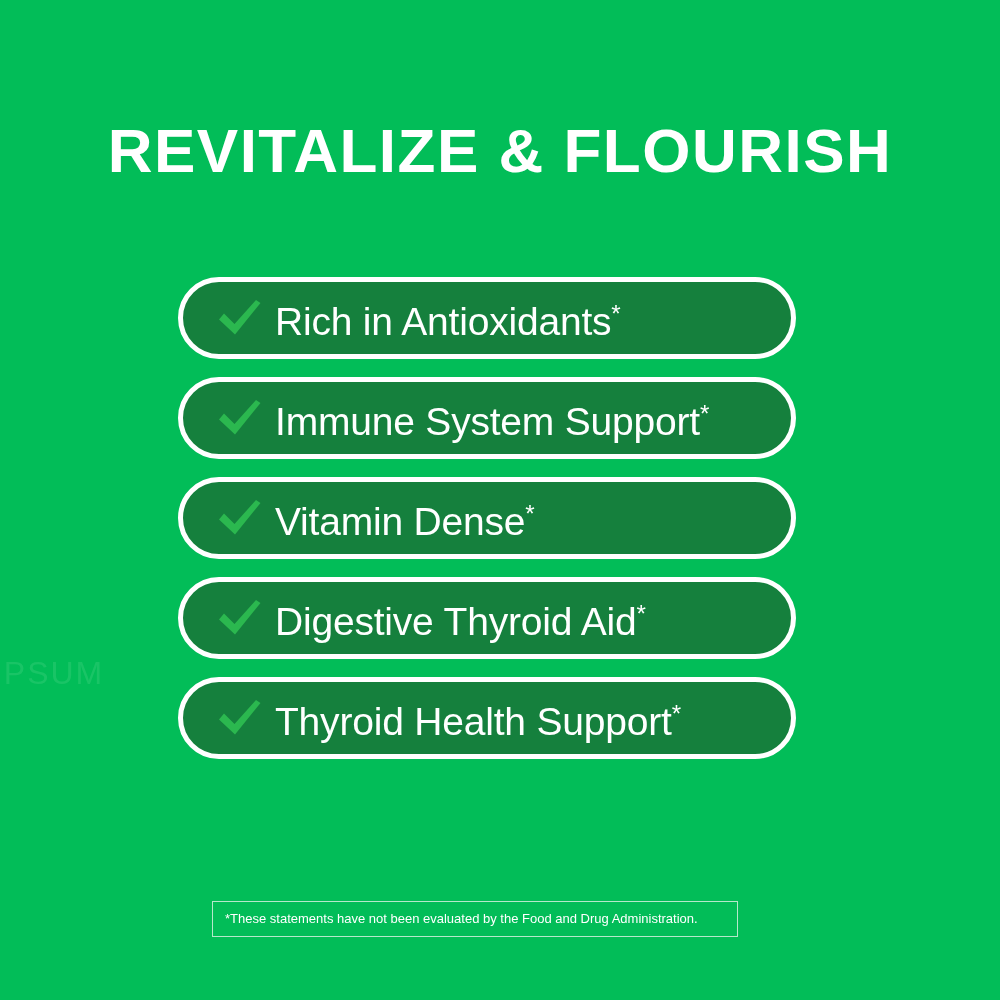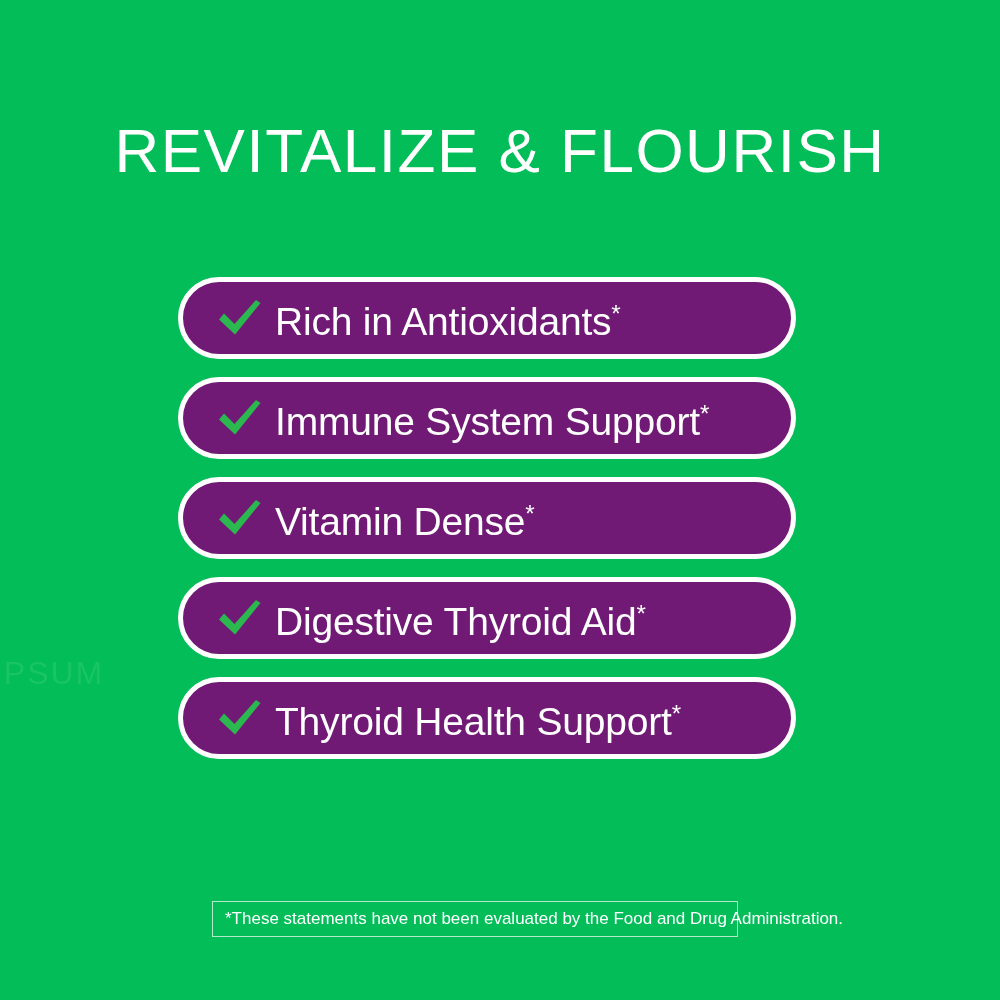--- a/index.html
+++ b/index.html
@@ -38,42 +38,42 @@
   }
 
   
   .headline {
     position: absolute;
     left: 0;
     top: 76px;
     width: 1000px;
     text-align: center;
     font-family: "Liberation Sans Narrow", "Liberation Sans", sans-serif;
-    font-weight: 400;
+    font-weight: 700;
     font-size: 62px;
     line-height: 66px;
     letter-spacing: 1.5px;
     color: #ffffff;
     white-space: nowrap;
   }
 
   
   .pill-stack {
     position: absolute;
     left: 178px;
     top: 277px;
     width: 618px;
   }
 
   .pill {
     position: relative;
     box-sizing: border-box;
     height: 82px;
     margin-bottom: 18px;
-    background: #701a75;
+    background: #15803d;
     border: 5px solid #ffffff;
     border-radius: 41px;
     display: flex;
     align-items: center;
     padding-left: 30px;
   }
   .pill:last-child { margin-bottom: 16px; }
 
   .check-icon {
     flex: 0 0 auto;
@@ -105,21 +105,21 @@
     top: 901px;
     width: 526px;
     box-sizing: border-box;
     border: 1px solid #b6e8cb;
     padding: 7px 11px 8px 12px;
     background: transparent;
   }
   .disclaimer p {
     margin: 0;
     font-family: "Liberation Sans Narrow", "Liberation Sans", sans-serif;
-    font-size: 17px;
+    font-size: 13px;
     line-height: 19px;
     color: #ffffff;
     white-space: nowrap;
   }
 </style>
 </head>
 <body>
 
 <div class="poster">
 

